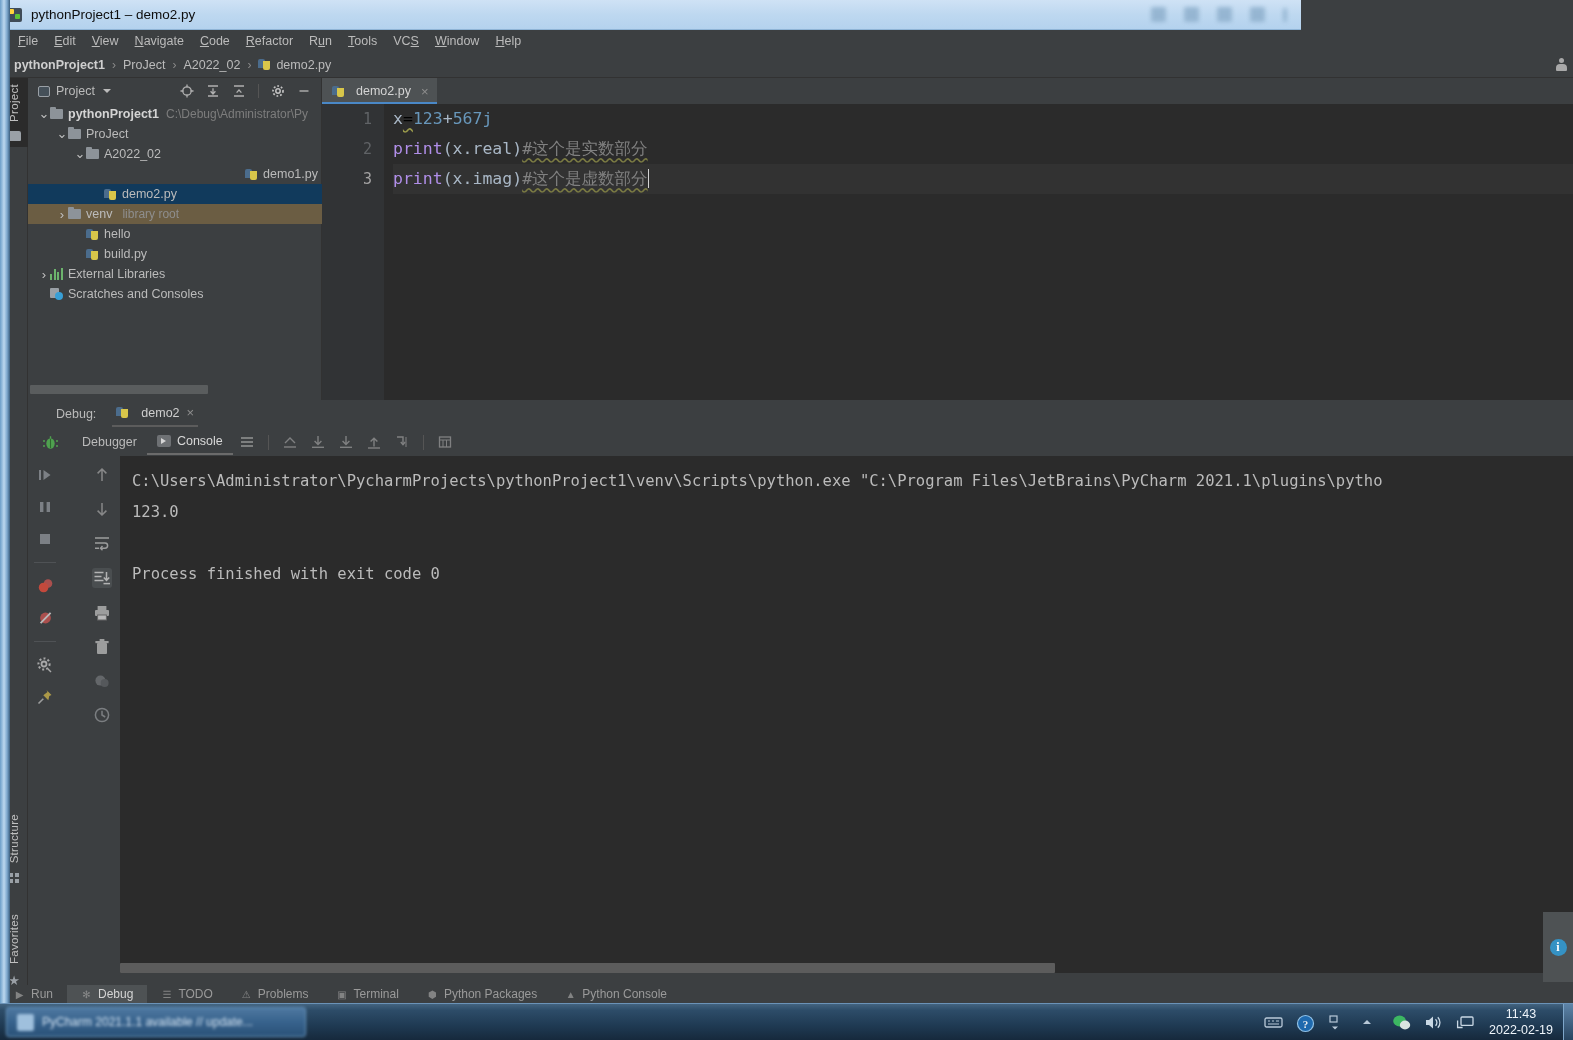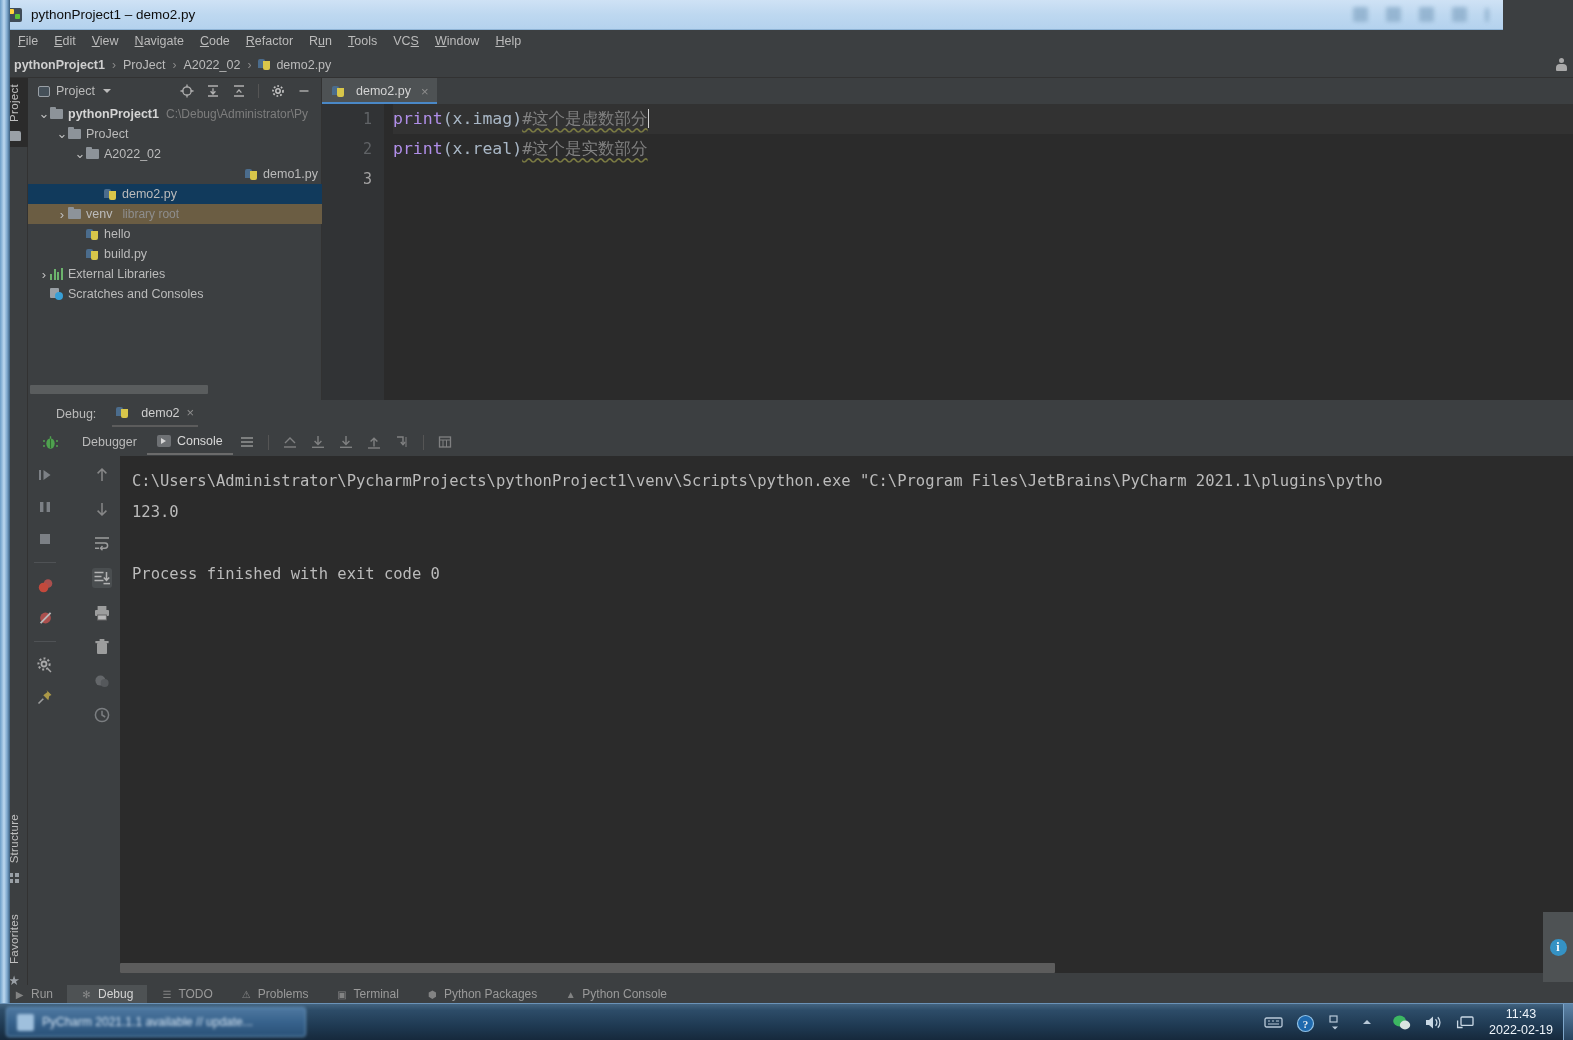--- a/index.html
+++ b/index.html
@@ -6,21 +6,21 @@
   html, body {
     width:1573px; height:1040px;
     background:#3c3f41;
     font-family:"Liberation Sans", sans-serif;
     overflow:hidden;
   }
   #app { position:relative; width:1573px; height:1040px; }
 
   
   .titlebar{
-    position:absolute; left:0; top:0; width:1503px; height:30px;
+    position:absolute; left:0; top:0; width:1301px; height:30px;
     background:linear-gradient(to bottom,#cfe2f5 0%,#bed8f0 50%,#b4d2ee 100%);
     border-bottom:1px solid #8fb4d6;
     display:flex; align-items:center;
   }
   .tb-icon{ width:16px; height:16px; margin-left:8px; margin-right:7px; position:relative; flex:none;}
   .tb-icon .py1{position:absolute;left:0;top:1px;width:14px;height:14px;background:#3f4b57;border-radius:2px;}
   .tb-icon .py2{position:absolute;left:1px;top:2px;width:5px;height:5px;background:#ffd43b;border-radius:1px;}
   .tb-icon .py3{position:absolute;left:7px;top:7px;width:5px;height:5px;background:#5bc236;border-radius:1px;}
   .tb-title{ font-size:13.5px; color:#0d0d0d; white-space:nowrap; }
   .tb-right{ margin-left:auto; display:flex; align-items:center; gap:18px; padding-right:14px; }
@@ -457,22 +457,23 @@
         <span>demo2.py</span>
         <span class="x">×</span>
       </div>
     </div>
     <div class="gutter">
         <div class="lnum">1</div>
         <div class="lnum">2</div>
         <div class="lnum cur">3</div>
       </div>
     <div class="codearea">
+        <div class="cline"><span class="t-plain">x</span><span class="t-err">=</span><span class="t-num">123</span><span class="t-plain">+</span><span class="t-num">567j</span></div>
+        <div class="cline"><span class="t-fn">print</span><span class="t-plain">(x.real)</span><span class="t-comment">#这个是实数部分</span></div>
         <div class="cline cur"><span class="t-fn">print</span><span class="t-plain">(x.imag)</span><span class="t-comment">#这个是虚数部分</span><span class="caret"></span></div>
-        <div class="cline"><span class="t-fn">print</span><span class="t-plain">(x.real)</span><span class="t-comment">#这个是实数部分</span></div>
       </div>
   </div>
 
   <div class="debugwin">
     <div class="dbg-header">
       <span class="dbg-label">Debug:</span>
       <span class="dbg-run-tab">
         <span class="ico-py">
             <span class="a"></span>
             <span class="b"></span>

